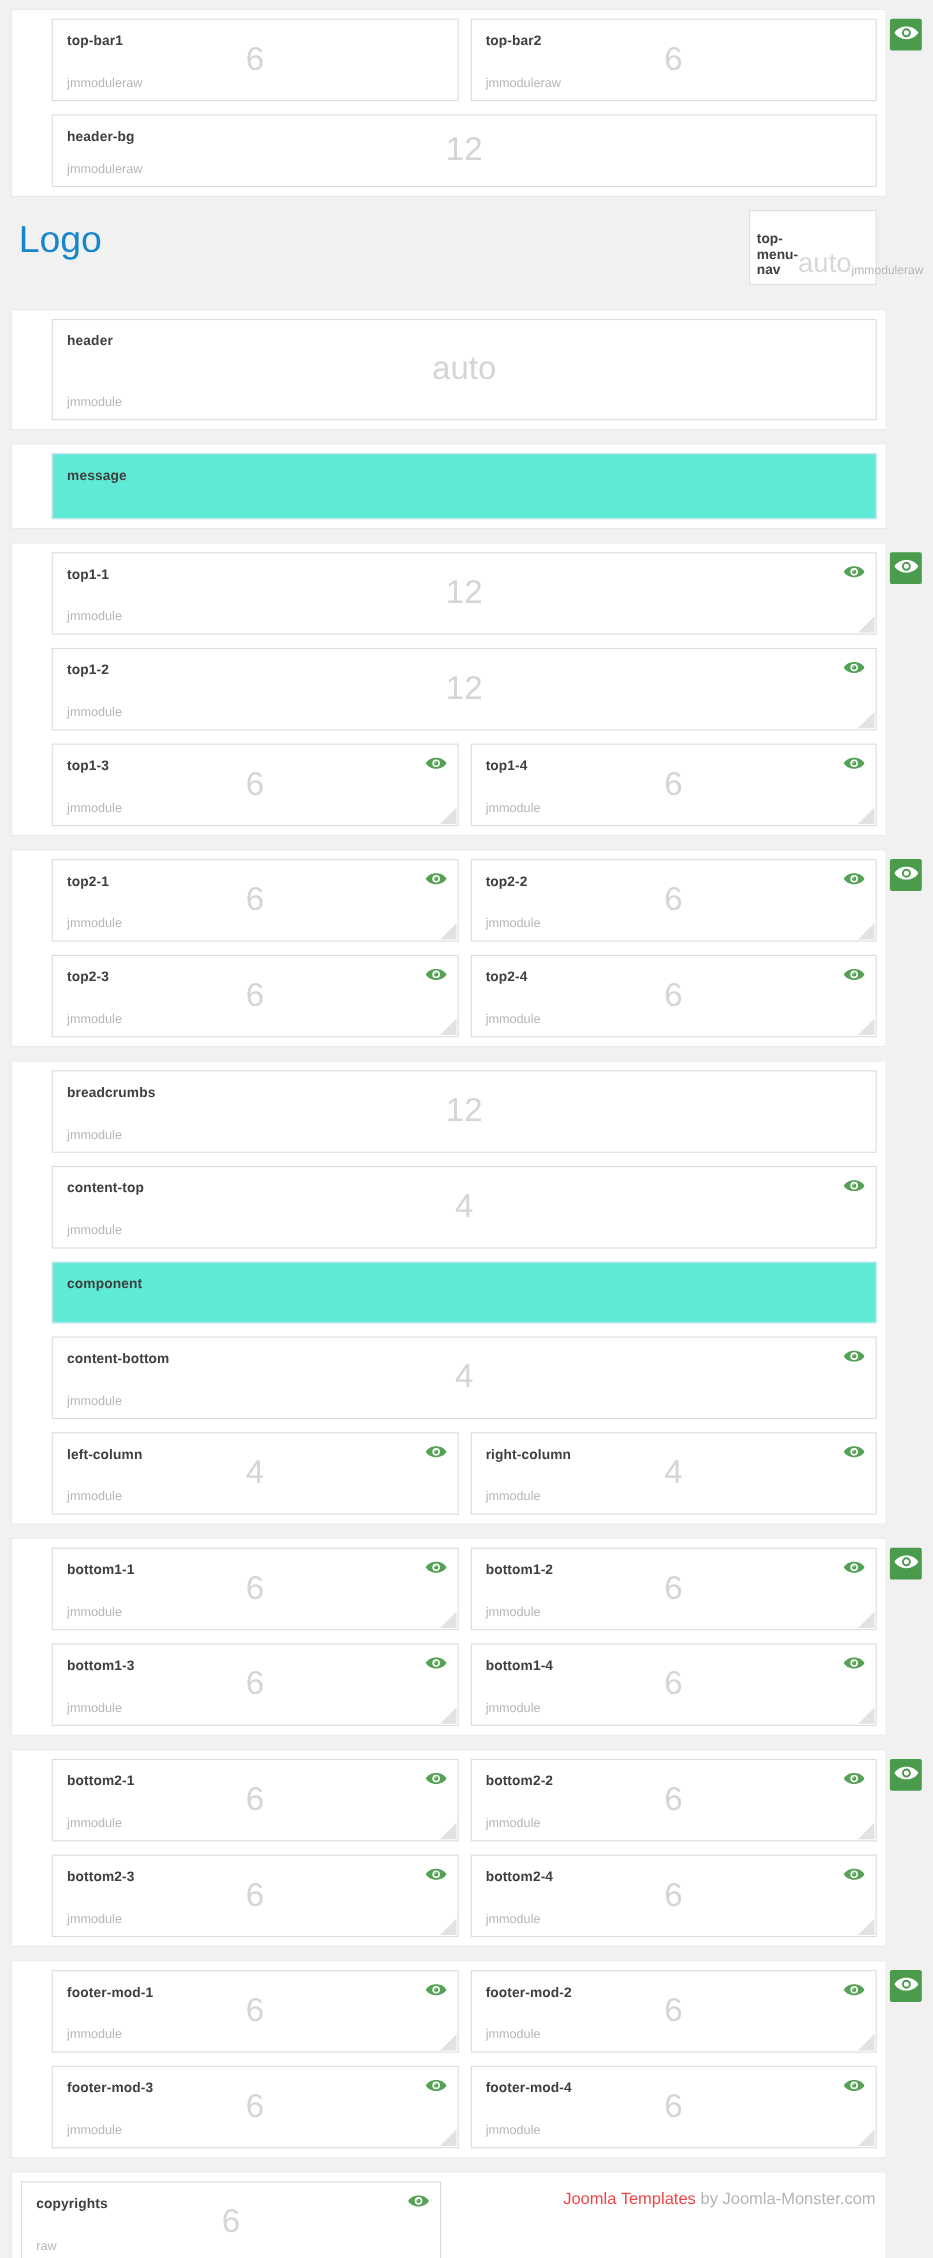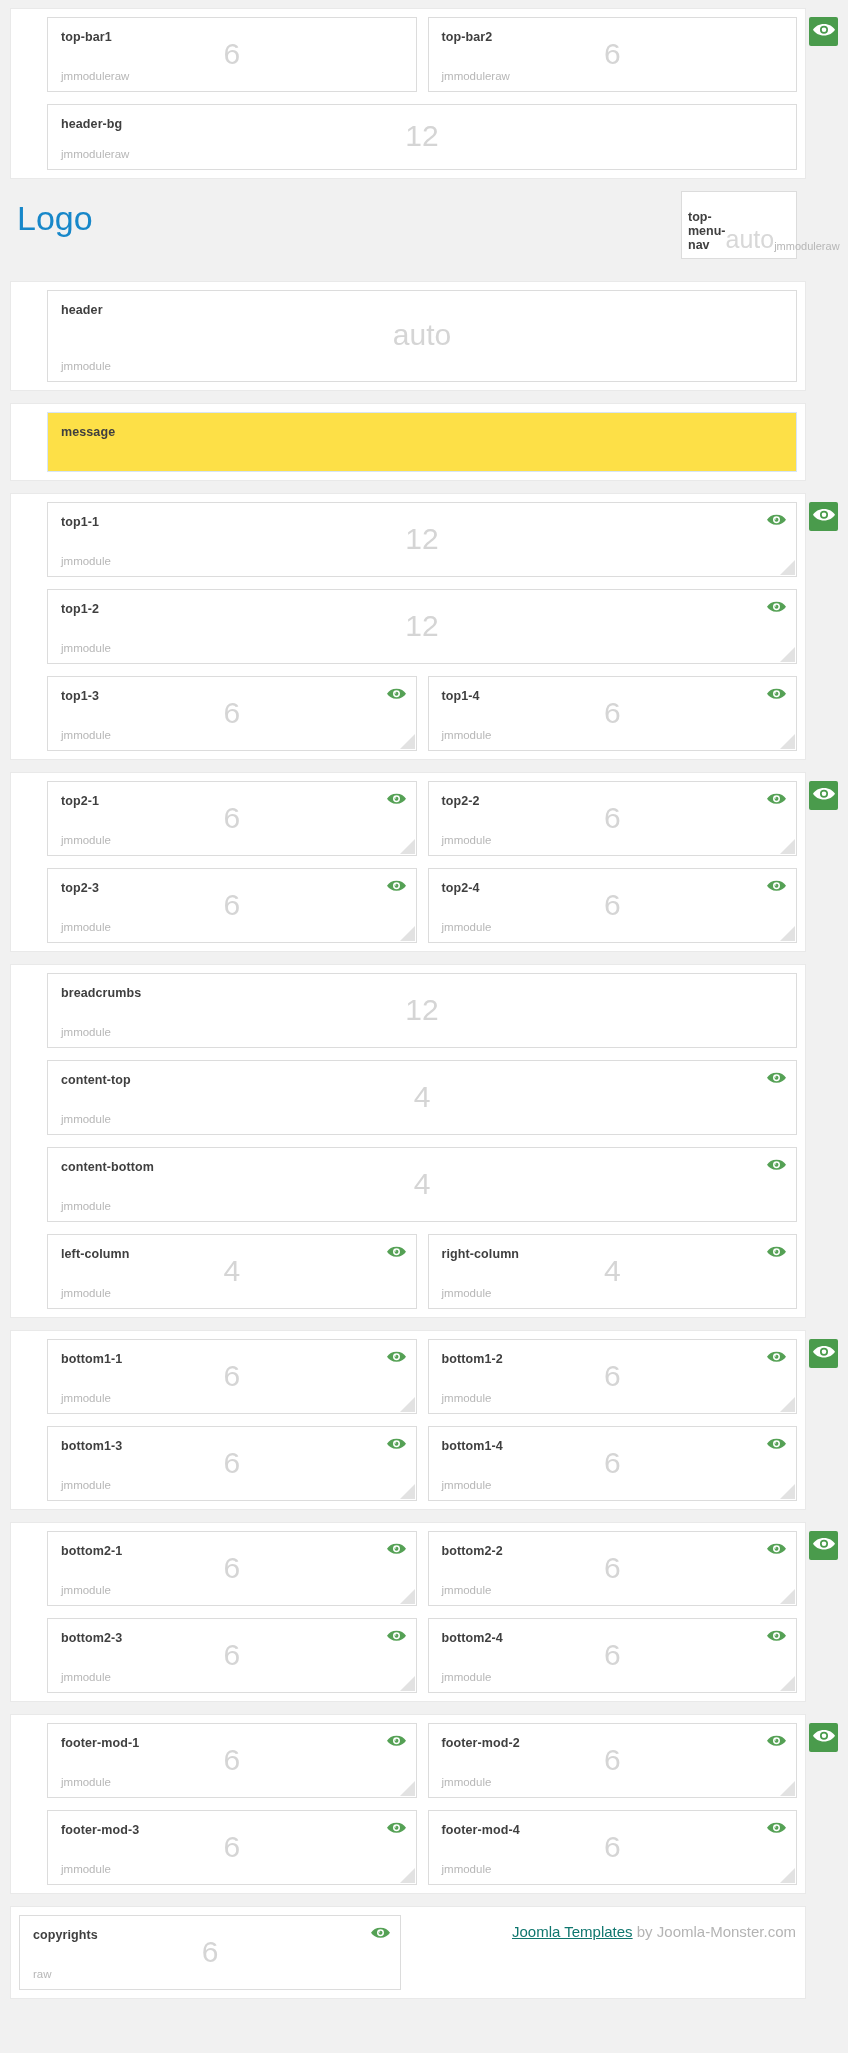--- a/index.html
+++ b/index.html
@@ -28,21 +28,21 @@
     border:1px solid #dcdcdc;
     height:75px;
     box-sizing:border-box;
     flex:1;
     overflow:hidden;
   }
   .box.h66{height:66px;}
   .box.h72{height:92px;}
   .box.h60{height:60px;}
   .box.h56{height:56px;}
-  .box.blue{background:#fde047;border-color:#d7e5f6;}
+  .box.blue{background:#5eead4;border-color:#d7e5f6;}
   .box .title{
     position:absolute;top:12px;left:13px;
     font-size:12.5px;font-weight:700;color:#3f3f3f;letter-spacing:0.1px;
   }
   .box .size{
     position:absolute;top:50%;left:0;right:0;transform:translateY(-52%);
     text-align:center;font-size:30px;color:#d5d5d5;font-weight:400;
   }
   .box .type{
     position:absolute;bottom:9px;left:13px;
@@ -85,21 +85,21 @@
   .tmn-box .tmn-title{font-size:12.5px;font-weight:700;color:#3f3f3f;}
   .tmn-box .tmn-size{font-size:25px;color:#d8d8d8;line-height:1.05;}
   .tmn-box .tmn-type{font-size:11px;color:#b7b7b7;}
   
   .copy-row{display:flex;gap:11px;}
   .copy-box{flex:0 0 382px;padding-left:40px;}
   .credit{
     flex:1;text-align:right;padding-top:8px;padding-right:1px;
     font-size:15px;color:#b4b4b4;
   }
-  .credit .link{color:#0f766e;cursor:pointer;text-decoration:underline;}
+  .credit .link{color:#ef4444;cursor:pointer;}
 </style>
 </head>
 <body>
 
 <svg width="0" height="0" style="position:absolute">
   <defs>
     <g id="eye-shape">
       <path fill-rule="evenodd" d="M12 0.5 C6.6 0.5 2.4 3 0 6.8 C2.4 10.6 6.6 13.1 12 13.1 C17.4 13.1 21.6 10.6 24 6.8 C21.6 3 17.4 0.5 12 0.5 Z M12 11.2 A4.4 4.4 0 1 1 12 2.4 A4.4 4.4 0 0 1 12 11.2 Z"></path>
       <circle cx="12" cy="6.8" r="2.5"></circle>
       <circle cx="10.9" cy="5.6" r="0.8" fill="#ffffff"></circle>
@@ -273,20 +273,25 @@
       <div class="box">
         <div class="title">content-top</div>
         <div class="size">4</div>
         <div class="type">jmmodule</div>
         <span class="eye"><svg width="19" height="12" viewBox="0 0 24 14" fill="#55a155">
               <use href="#eye-shape"></use>
             </svg></span>
       </div>
     </div>
     <div class="row">
+      <div class="box h56 blue">
+        <div class="title">component</div>
+      </div>
+    </div>
+    <div class="row">
       <div class="box">
         <div class="title">content-bottom</div>
         <div class="size">4</div>
         <div class="type">jmmodule</div>
         <span class="eye"><svg width="19" height="12" viewBox="0 0 24 14" fill="#55a155">
               <use href="#eye-shape"></use>
             </svg></span>
       </div>
     </div>
     <div class="row">

